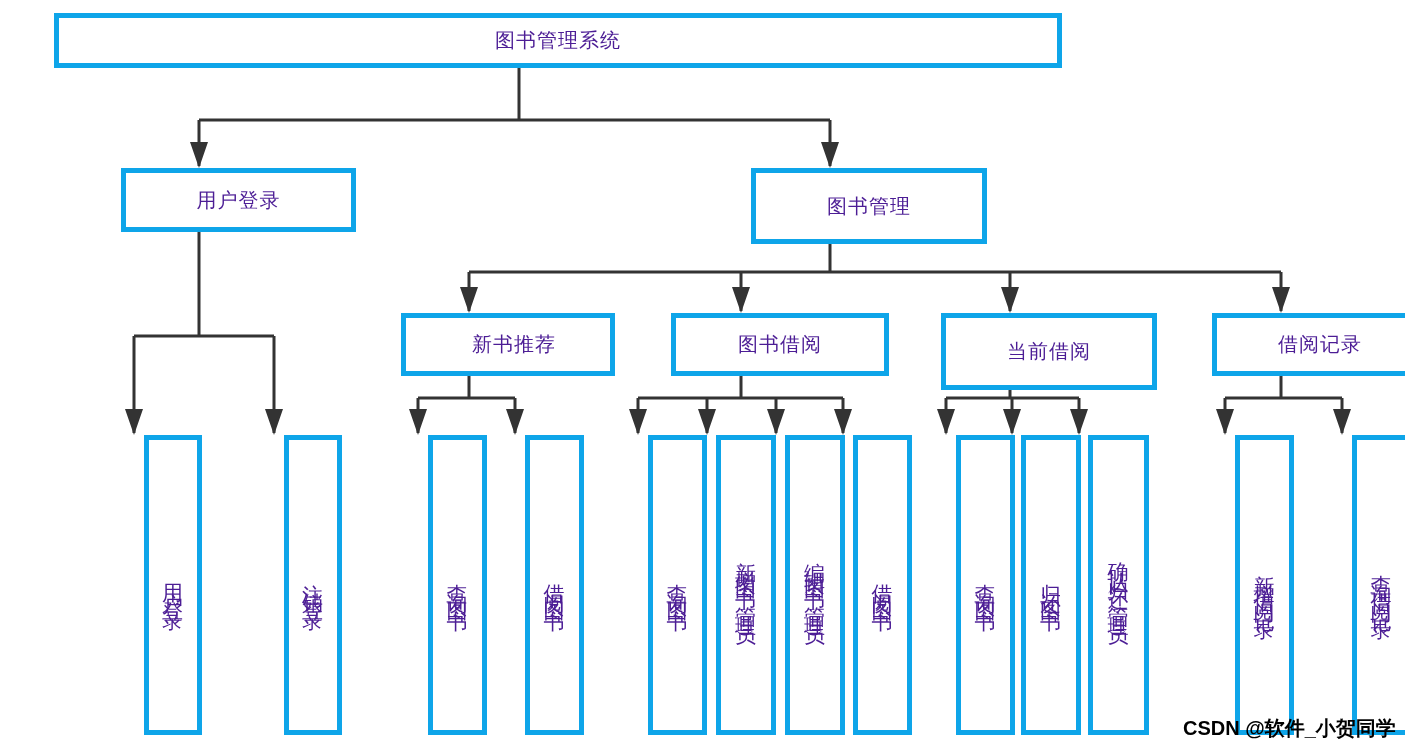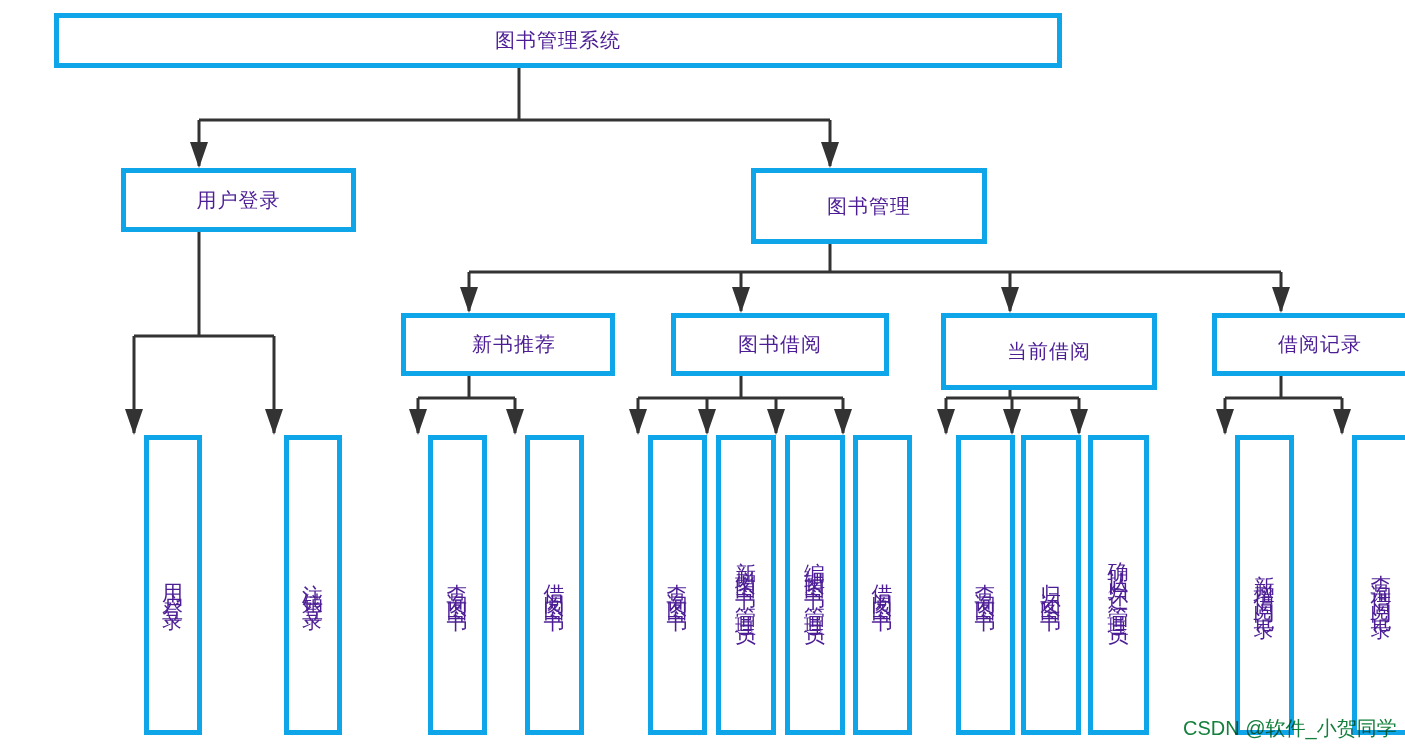--- a/index.html
+++ b/index.html
@@ -42,25 +42,26 @@
     font-size: 21px;
     letter-spacing: 9px;
     line-height: 1;
     white-space: nowrap;
   }
   .watermark {
     position: absolute;
     left: 1183px;
     top: 715px;
     font-size: 20px;
-    color: #15803d;
+    color: #000000;
     letter-spacing: 0px;
     z-index: 3;
     mix-blend-mode: multiply;
     white-space: nowrap;
+    font-weight: bold;
   }
 </style>
 </head>
 <body>
 
 <div id="canvas">
 
   <svg id="connectors" width="1405" height="747" viewBox="0 0 1405 747">
     <g stroke="#333333" stroke-width="3" fill="none">
 

